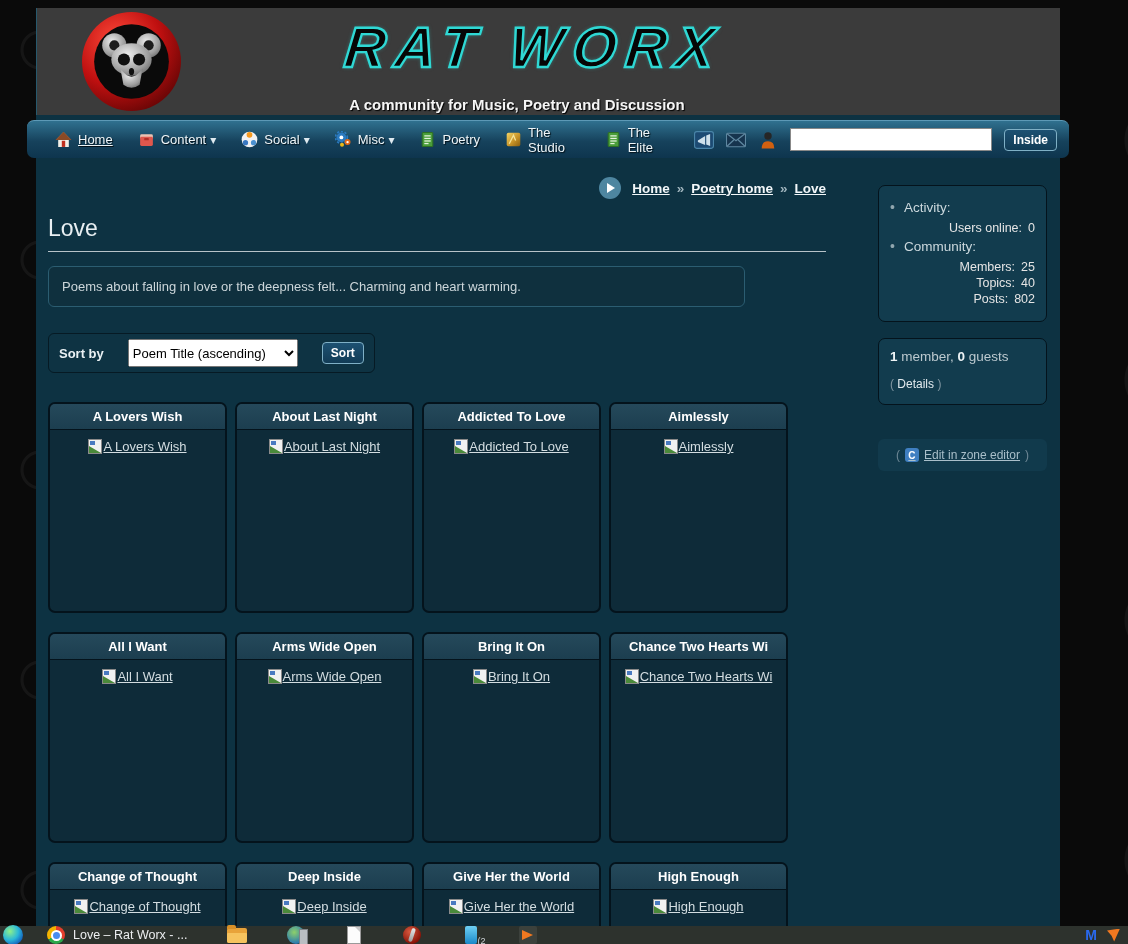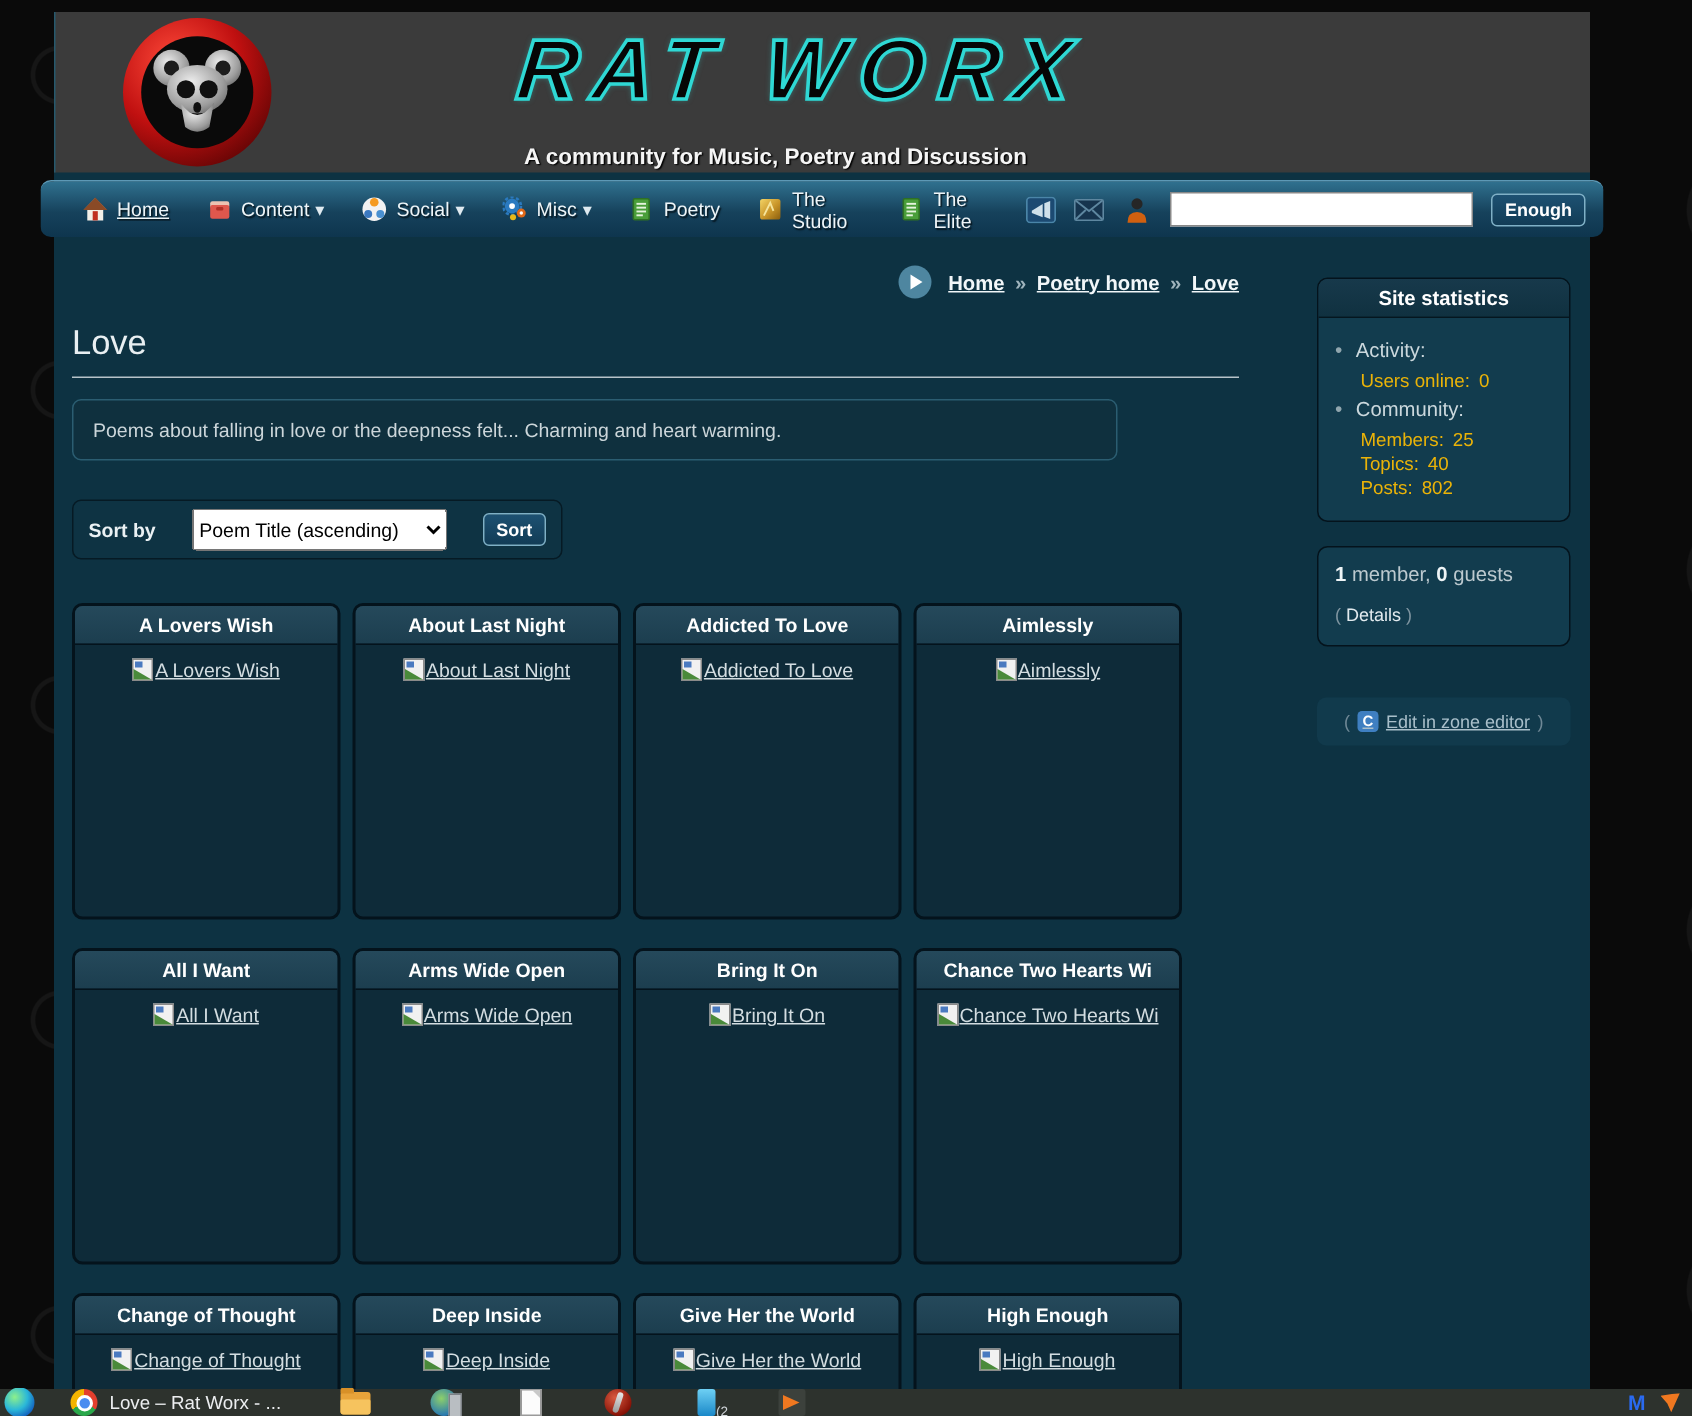--- a/index.html
+++ b/index.html
@@ -100,21 +100,21 @@
   
   .sidebar { position:absolute; left:842px; top:177px; width:169px; }
   .panel { background:#123c4e; border:1px solid #04131c; border-radius:7px; margin-bottom:16px; overflow:hidden; }
   .panel-header {
     height:26px; line-height:26px; text-align:center; font-size:13.5px; font-weight:bold;
     color:#fff; background:linear-gradient(#17394b,#103140); border-bottom:1px solid #05161f;
   }
   .panel-body { padding:10px 11px 13px; }
   .stat-heading { font-size:13.5px; color:#cbd8dd; margin:3px 0 6px; display:flex; align-items:center; }
   .stat-heading::before { content:"•"; color:#90a6ae; margin-right:9px; font-size:14px; }
-  .stat-line { font-size:12.5px; color:#eab308; margin:1px 0 2px 17px; }
+  .stat-line { font-size:12.5px; color:#e5e5e5; margin:1px 0 2px 17px;text-align:right; }
   .stat-line .val { margin-left:6px; }
   .uo-line { font-size:13.5px; color:#bcc9cf; margin-bottom:13px; }
   .uo-line b { color:#eef4f6; }
   .uo-welcome { font-size:13px; color:#c2cfd5; line-height:1.45; margin-bottom:14px; }
   .uo-details { font-size:12px; color:#7f95a0; }
   .uo-details a { color:#e2eaee; }
   .zone-box {
     margin-top:34px; height:32px; background:#113a4c; border-radius:6px;
     display:flex; align-items:center; justify-content:center; gap:5px; font-size:12px; color:#6f8896;
   }
@@ -273,21 +273,21 @@
         </svg>
       <svg class="sq-icon" viewBox="0 0 19 14">
           <rect x="0.5" y="0.5" width="18" height="13" rx="1" fill="#16344e" stroke="#5e87a0"></rect>
           <path d="M1 1 L9.5 7.6 L18 1 M1 13 L7.4 7 M18 13 L11.6 7" stroke="#5e87a0" fill="none" stroke-width="1.2"></path>
         </svg>
       <svg class="sq-icon" viewBox="0 0 16 16">
           <circle cx="8" cy="4.4" r="3.3" fill="#262626"></circle>
           <path d="M2.4 15.6 Q2.4 9.2 8 9.2 T13.6 15.6 Z" fill="#d06010"></path>
         </svg>
       <input class="search-input" type="text" value="" style="">
-      <button class="btn">Enough</button>
+      <button class="btn">Inside</button>
     </div>
   </div>
 
   <div class="content">
 
     <div class="breadcrumb">
       <span class="crumb-circle"></span>
       <a>Home</a>
       <span class="crumb-sep">»</span>
       <a>Poetry home</a>
@@ -396,21 +396,20 @@
               <span>High Enough</span>
             </a></div>
       </div>
 
     </div>
   </div>
 
   <div class="sidebar">
 
     <div class="panel">
-      <div class="panel-header">Site statistics</div>
       <div class="panel-body">
         <div class="stat-heading">Activity:</div>
         <div class="stat-line">
           <span>Users online:</span><span class="val">0</span>
         </div>
         <div class="stat-heading">Community:</div>
         <div class="stat-line">
           <span>Members:</span><span class="val">25</span>
         </div>
         <div class="stat-line">

